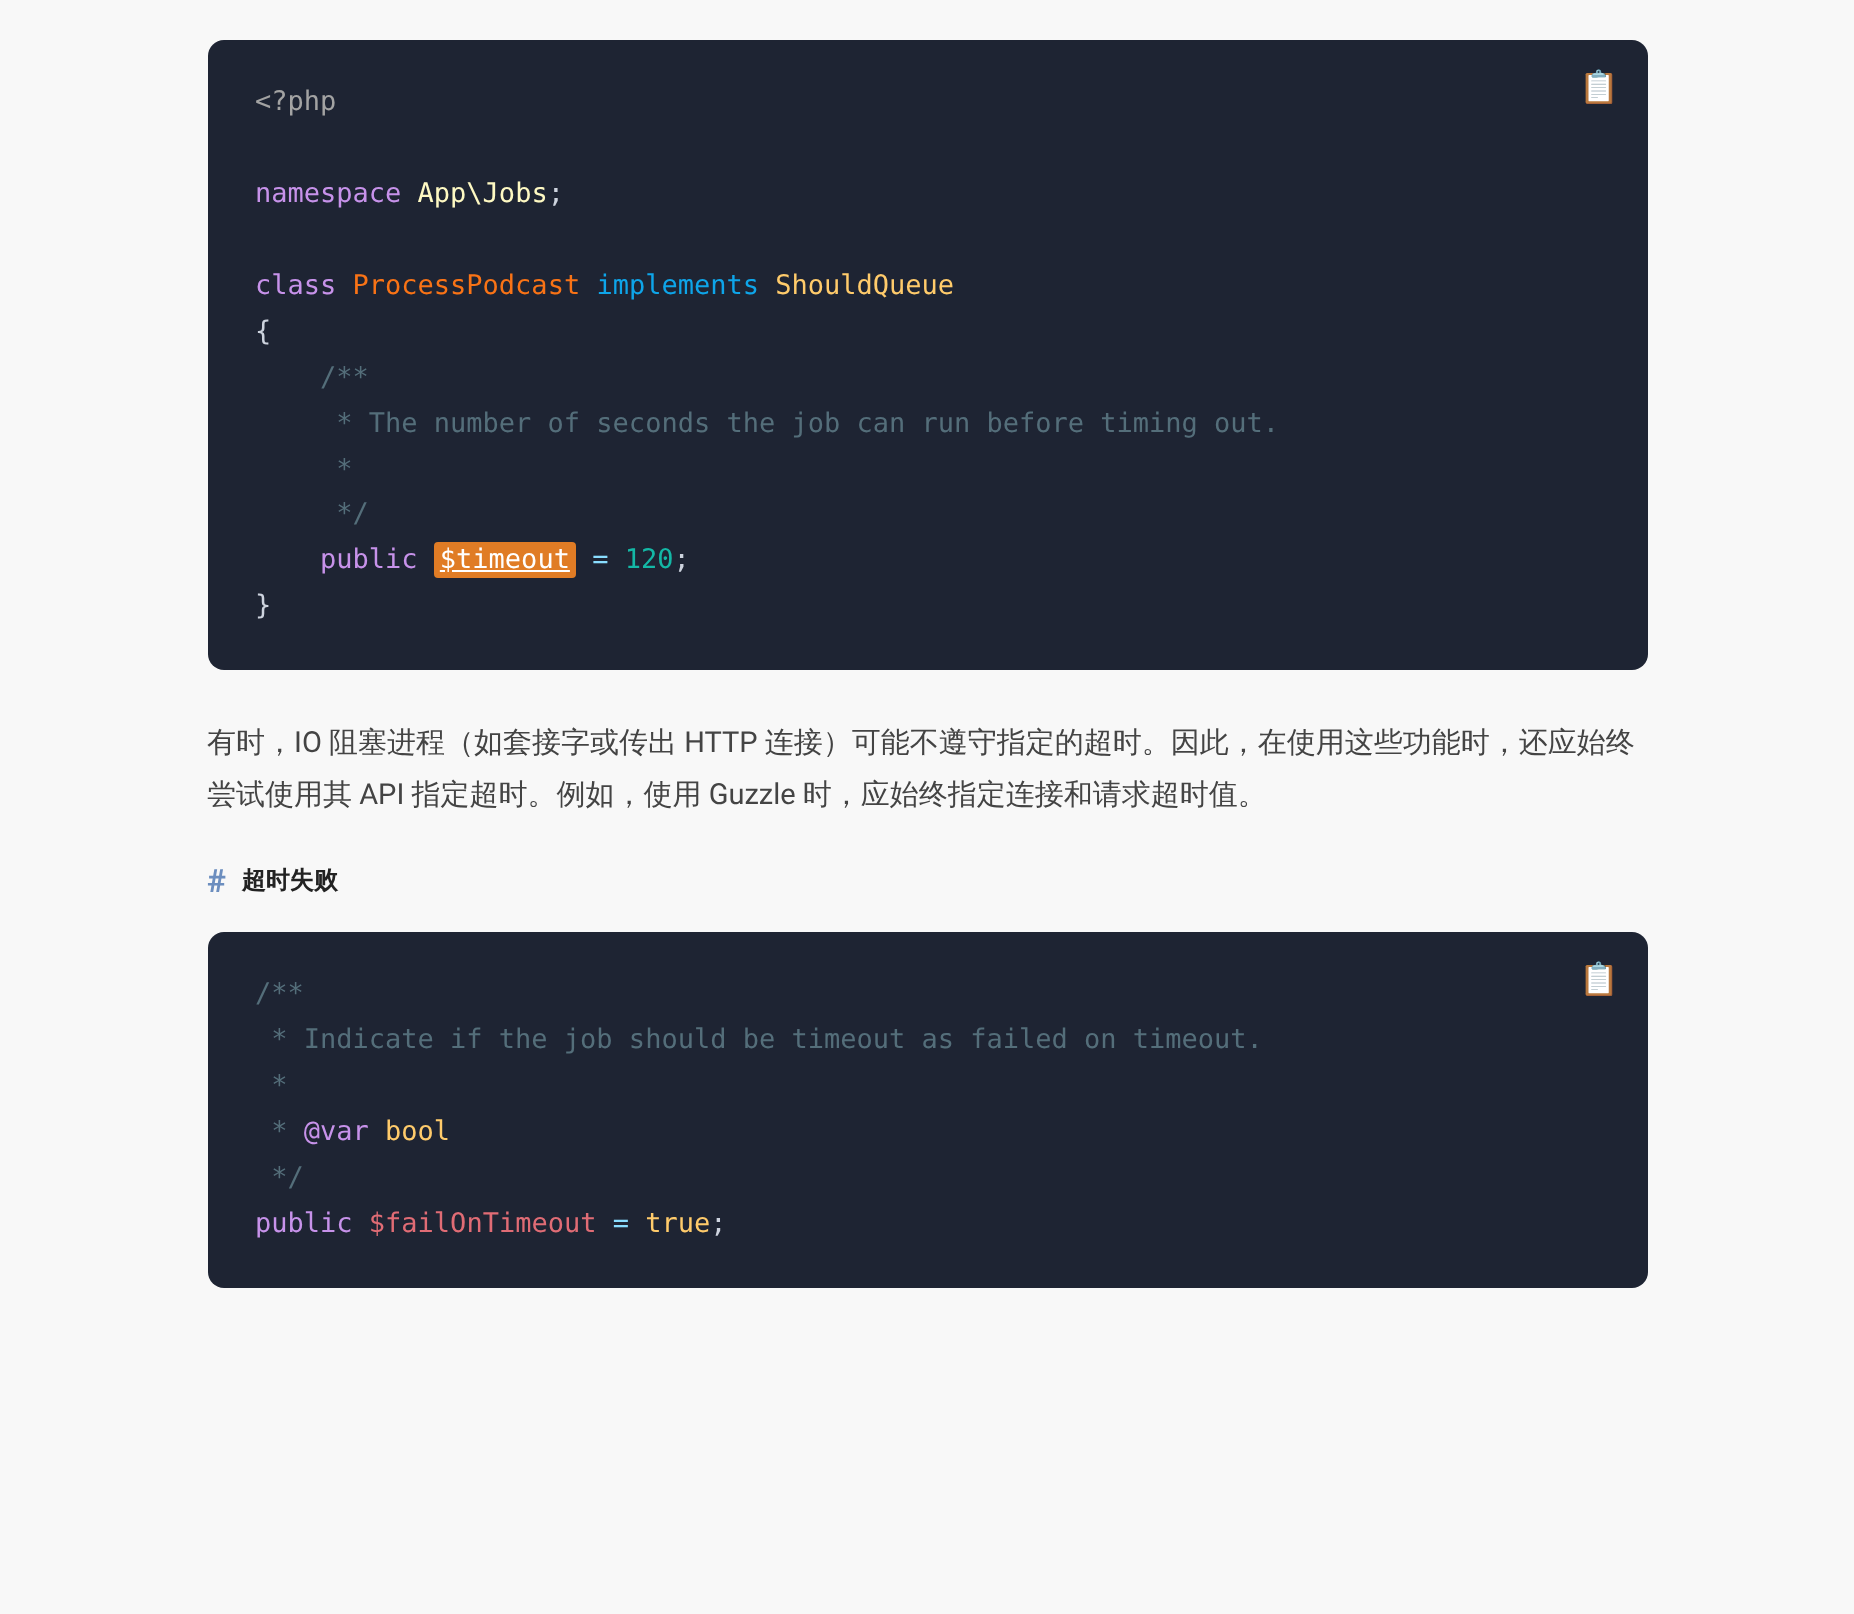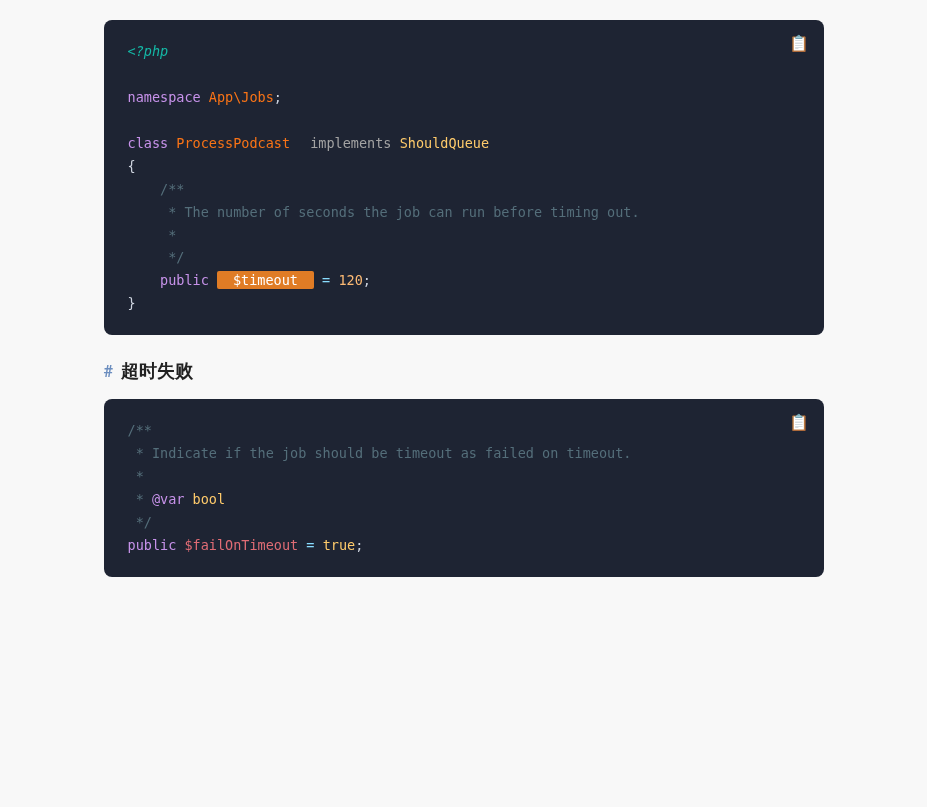--- a/index.html
+++ b/index.html
@@ -38,38 +38,39 @@
     .copy-icon {
       position: absolute;
       top: 12px;
       right: 14px;
       color: #8899aa;
       font-size: 16px;
       cursor: pointer;
     }
 
     
-    .php-tag { color: #14b8a6; font-style: italic; }
+    .php-tag { color: #a3a3a3; }
     .keyword-namespace { color: #c792ea; }
-    .namespace-name { color: #f97316; margin-top: 40px; }
+    .namespace-name { color: #fef9c3; margin-top: 40px; }
     .keyword-class { color: #c792ea; }
     .class-name { color: #f97316; }
-    .keyword-implements { color: #a3a3a3; margin-left: 12px; }
+    .keyword-implements { color: #0ea5e9; }
     .interface-name { color: #ffcb6b; margin-top: 31px; }
     .brace { color: #cdd3de; }
     .comment { color: #546e7a; }
     .keyword-public { color: #c792ea; }
     .var-highlight {
       background-color: #e07c25;
       color: #fff;
-      padding: 1px 16px;
+      padding: 1px 3px;
       border-radius: 2px;
+      text-decoration: underline;
     }
     .operator { color: #89ddff; }
-    .number { color: #fdba74; }
+    .number { color: #14b8a6; }
     .property-code { color: #e06c75; }
 
     
     .paragraph {
       color: #444;
       line-height: 1.8;
       margin-bottom: 20px;
       font-size: 14.5px;
     }
 
@@ -82,21 +83,21 @@
       margin-top: 4px;
     }
 
     .hash-icon {
       color: #6c8ebf;
       font-size: 16px;
       font-weight: bold;
     }
 
     .heading-text {
-      font-size: 18px;
+      font-size: 12px;
       font-weight: 600;
       color: #222;
     }
 
     
     .link-red {
       color: #e05555;
       text-decoration: underline;
       text-decoration-style: dotted;
     }
@@ -133,20 +134,21 @@
       <span class="code-line"><span class="brace">{</span></span>
       <span class="code-line"><span class="comment">    /**</span></span>
       <span class="code-line"><span class="comment">     * The number of seconds the job can run before timing out.</span></span>
       <span class="code-line"><span class="comment">     *</span></span>
       <span class="code-line"><span class="comment">     */</span></span>
       <span class="code-line"><span class="keyword-public">    public</span> <span class="var-highlight">$timeout</span> <span class="operator">=</span> <span class="number">120</span>;</span>
       <span class="code-line"><span class="brace">}</span></span>
     </code>
   </div>
 
+  <p class="paragraph">有时，IO 阻塞进程（如套接字或传出 HTTP 连接）可能不遵守指定的超时。因此，在使用这些功能时，还应始终尝试使用其 API 指定超时。例如，使用 Guzzle 时，应始终指定连接和请求超时值。</p>
 
   <div class="section-heading">
     <span class="hash-icon">#</span>
     <span class="heading-text">超时失败</span>
   </div>
 
 
   <div class="code-block">
     <span class="copy-icon">📋</span>
     <code>

